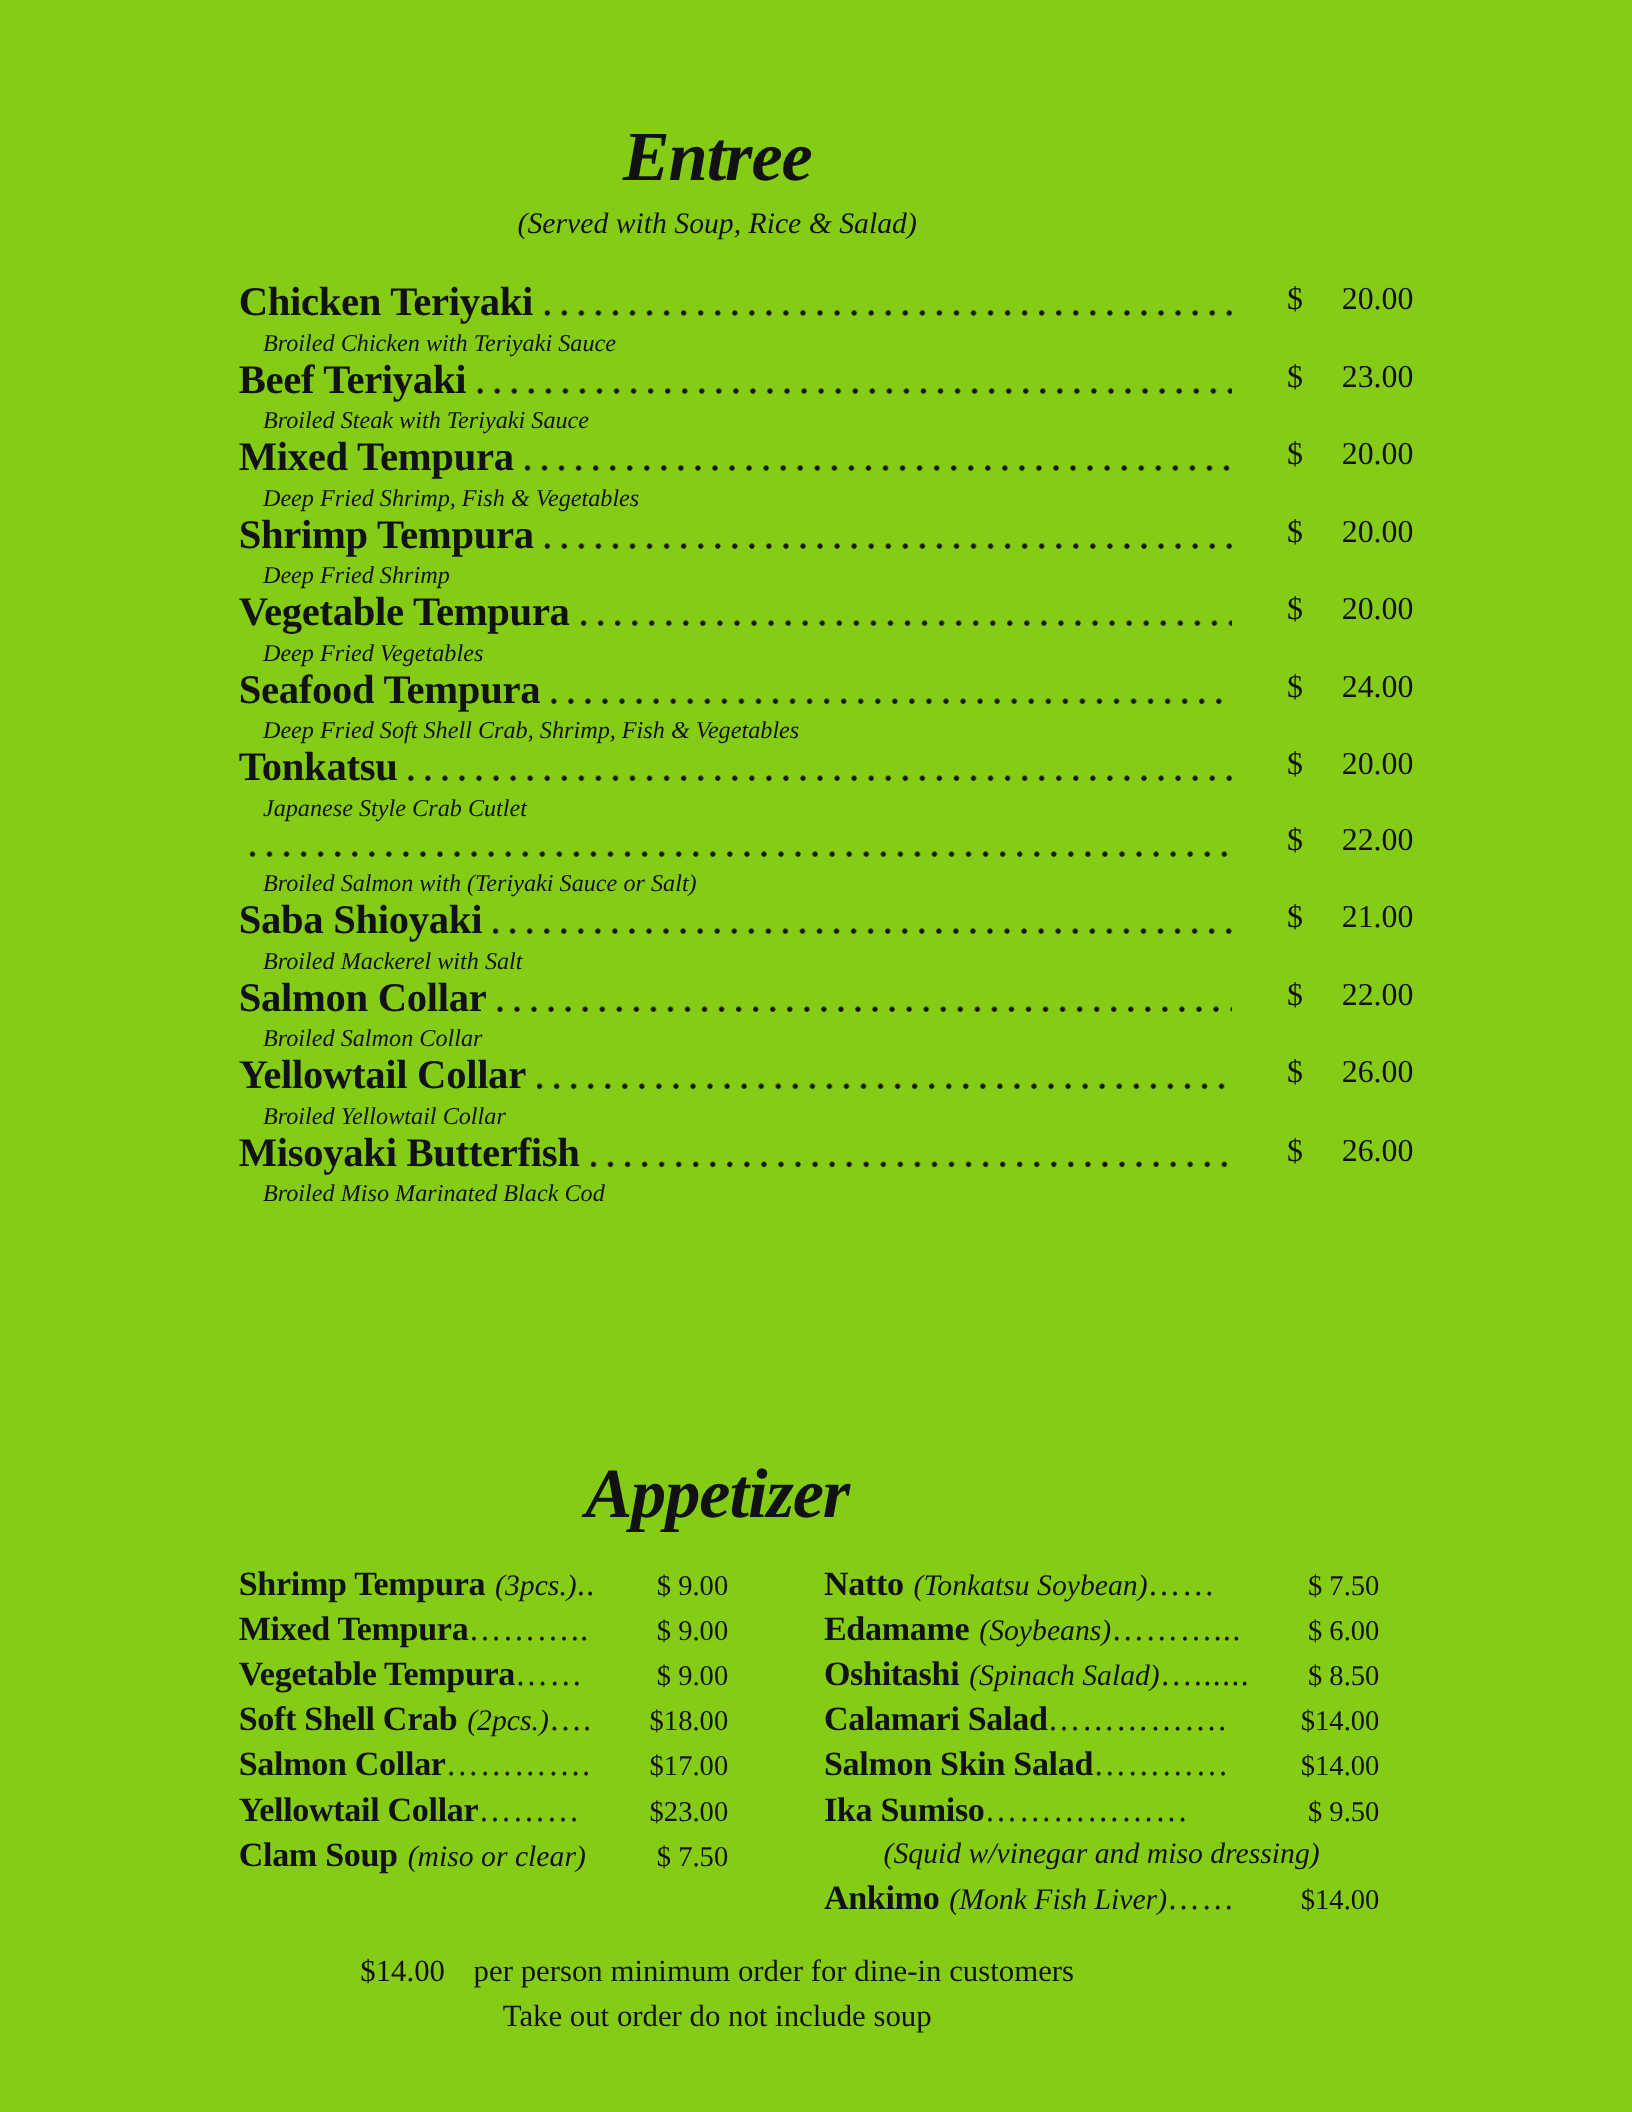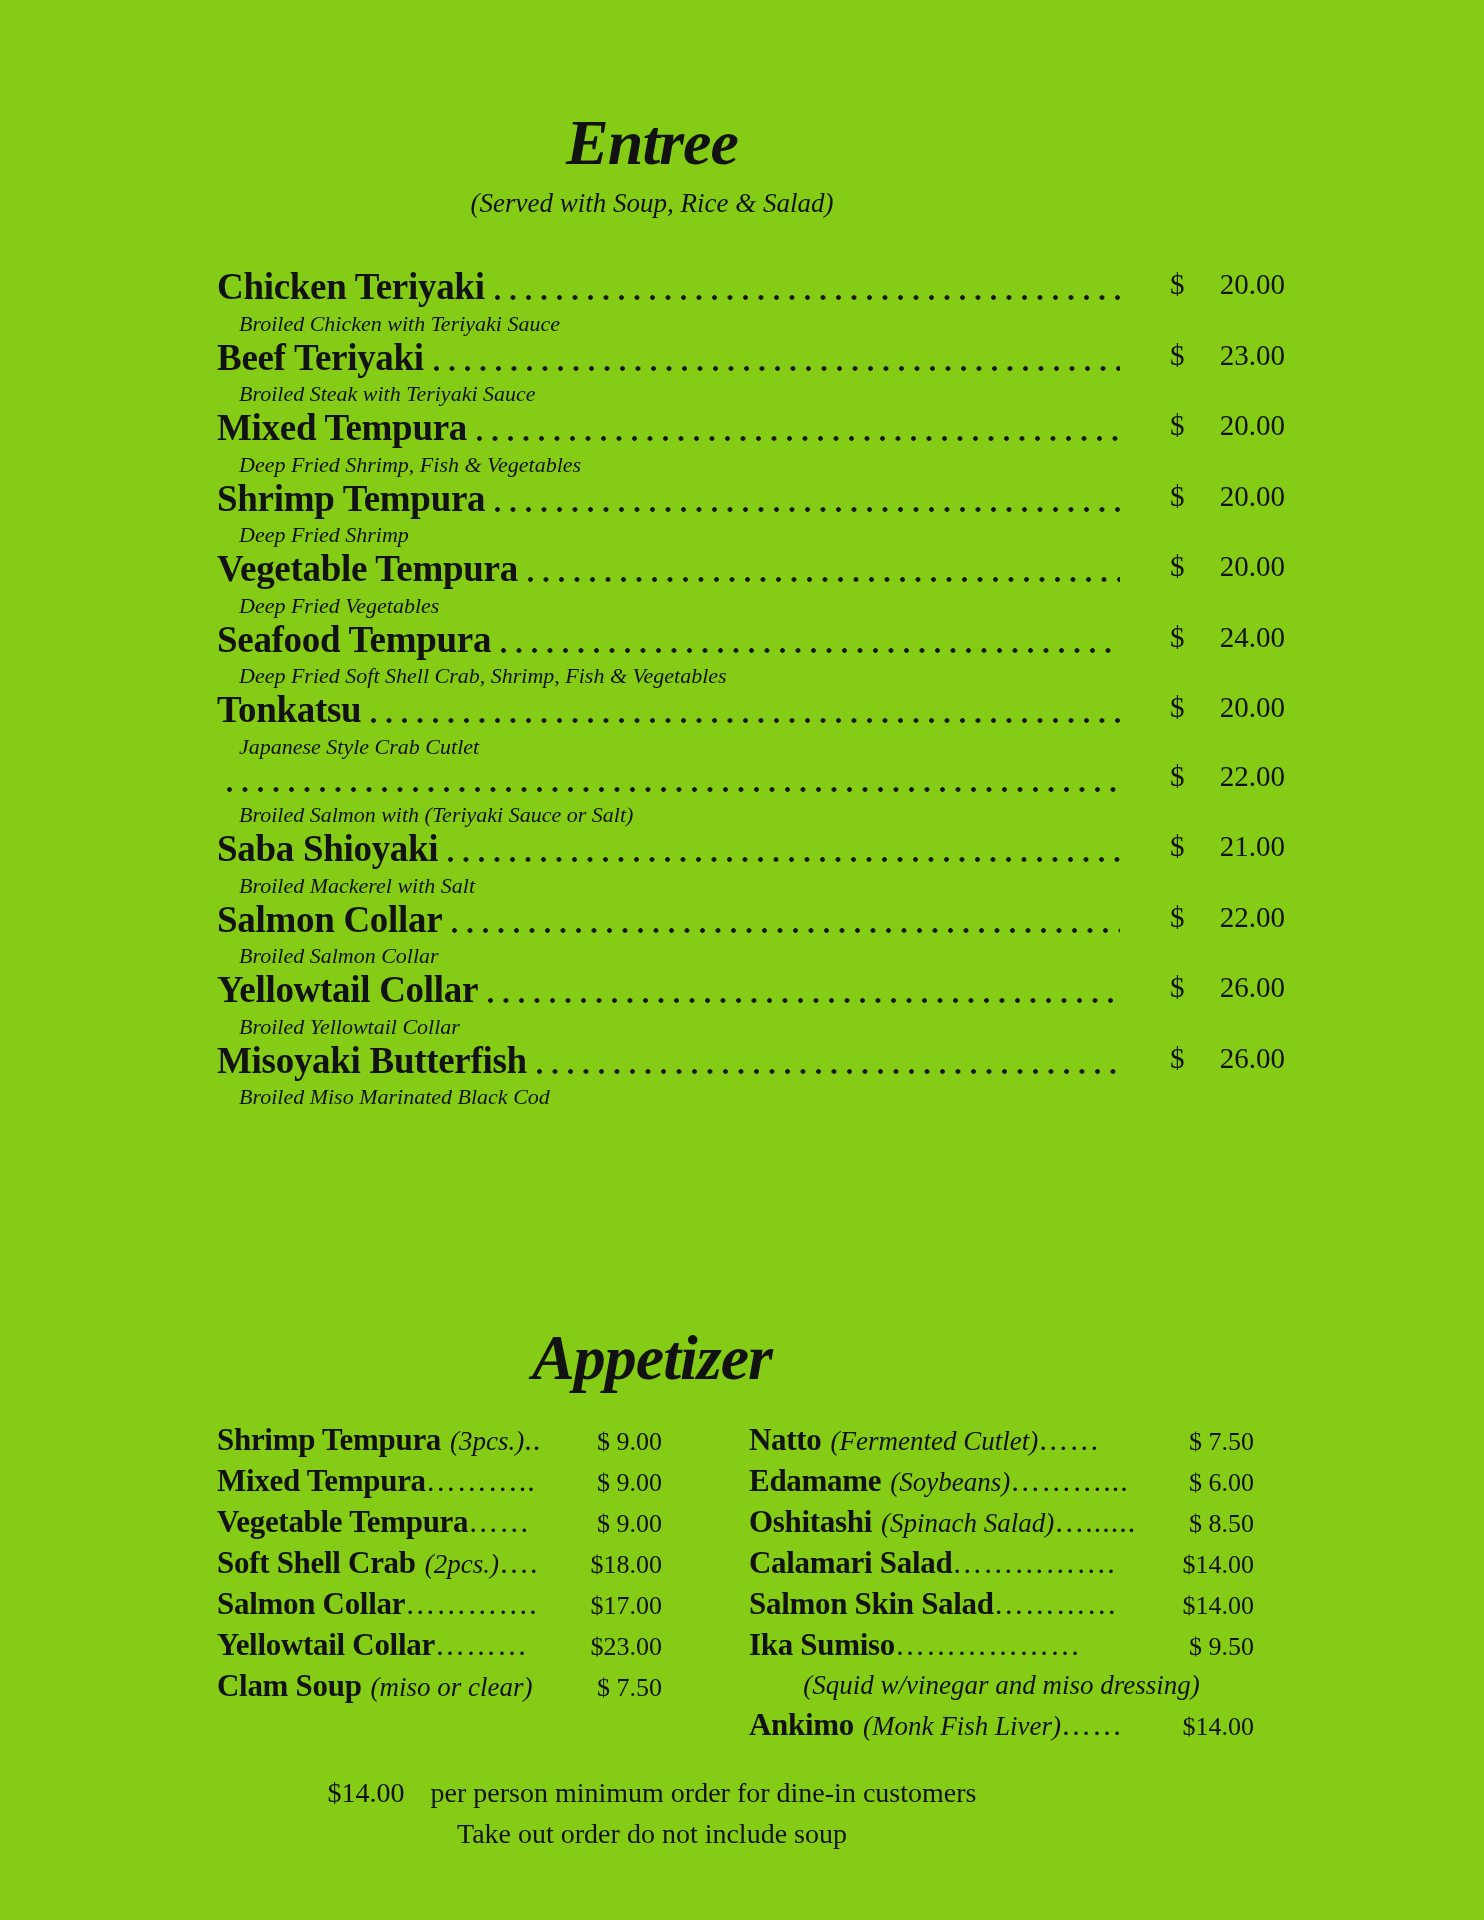--- a/index.html
+++ b/index.html
@@ -35,21 +35,21 @@
     letter-spacing: -1px;
   }
   .section-subtitle {
     width: 870px;
     text-align: center;
     font-size: 27px;
     line-height: 36px;
     font-style: italic;
     margin-top: 2px;
   }
-  .entree-list { margin-top: 46px; }
+  .entree-list { margin-top: 34px; }
   .entree-item { }
   .entree-row {
     display: flex;
     align-items: baseline;
     line-height: 40.5px;
   }
   .entree-name {
     font-size: 37px;
     font-weight: 700;
     letter-spacing: -0.3px;
@@ -378,21 +378,21 @@
 
       <span class="app-price">$ 7.50</span>
     </div>
 
   </div>
 </div>
       <div class="app-col-right">
   <div class="app-item">
     <div class="app-row">
       <span class="app-name">Natto</span>
-      <span class="app-note">(Fermented Cutlet)</span>
+      <span class="app-note">(Tonkatsu Soybean)</span>
       <span class="app-dots">……</span>
       <span class="app-price">$ 7.50</span>
     </div>
 
   </div>
 
   <div class="app-item">
     <div class="app-row">
       <span class="app-name">Edamame</span>
       <span class="app-note">(Soybeans)</span>

